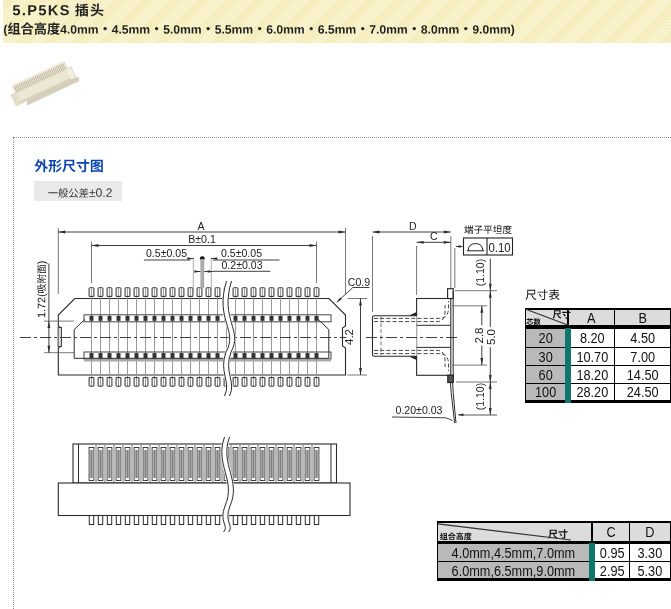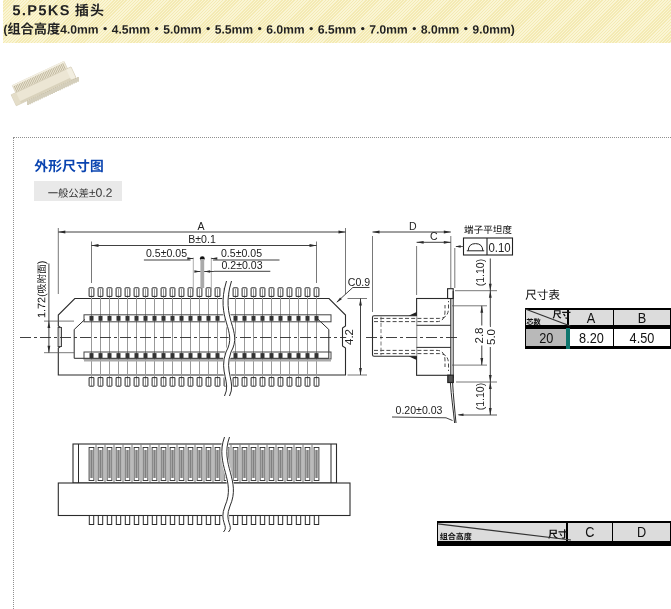--- a/index.html
+++ b/index.html
@@ -3,21 +3,21 @@
 *{margin:0;padding:0;box-sizing:border-box}
 html,body{width:671px;height:609px;position:relative;overflow:hidden;background:#fff;font-family:"Liberation Sans",sans-serif}
 .hdr{position:absolute;left:3px;top:0;width:668px;height:43px;
  background:repeating-linear-gradient(135deg,#faf5d4 0px,#faf5d4 1.1px,#f4eab3 1.1px,#f4eab3 2.2px);}
 .dash{position:absolute;left:13px;top:137px;width:658px;height:472px;border-left:1px dotted #909090;border-top:1px dotted #909090}
 .tol{position:absolute;left:34px;top:181px;width:88px;height:20px;background:#e9e9e9}
 svg.ov{position:absolute;left:0;top:0;z-index:5}
 table{border-collapse:collapse;position:absolute;table-layout:fixed;z-index:1}
 td{border:1px solid #000;text-align:center;vertical-align:middle;font-size:15.5px;line-height:15px;color:#111;padding:0;overflow:hidden;white-space:nowrap}
 td span{display:block;transform:scaleX(0.82)}
-td.g{background:#b9b9b9;border-right:4px solid #0f766e}
+td.g{background:#b9b9b9;border-right:6px solid #0f766e}
 .t1{left:524.7px;top:307.5px;border-top:2.5px solid #000;border-bottom:3px solid #000}
 .t1 td{height:18px}
 .t1 tr.h td{background:#dcdcdc;height:16px;border-bottom:3px solid #000}
 .t1 tr.r1 td{height:19px}
 .t2{left:437.2px;top:520.5px;border-top:2.5px solid #000;border-bottom:3px solid #000}
 .t2 td{height:18px}
 .t2 tr.h td{background:#dcdcdc;height:20px;border-bottom:2.5px solid #000}
 .t2 tr.r1 td{height:18.5px}
 tr.sp td{border:none;height:2px;background:#fff;border-left:1.5px solid #000}
 .t2 tr.sp td{height:1.5px}
@@ -50,40 +50,95 @@
         <td class="g">
           <span>20</span>
         </td>
         <td>
           <span>8.20</span>
         </td>
         <td>
           <span>4.50</span>
         </td>
       </tr>
+      <tr>
+        <td class="g">
+          <span>30</span>
+        </td>
+        <td>
+          <span>10.70</span>
+        </td>
+        <td>
+          <span>7.00</span>
+        </td>
+      </tr>
+      <tr>
+        <td class="g">
+          <span>60</span>
+        </td>
+        <td>
+          <span>18.20</span>
+        </td>
+        <td>
+          <span>14.50</span>
+        </td>
+      </tr>
+      <tr>
+        <td class="g">
+          <span>100</span>
+        </td>
+        <td>
+          <span>28.20</span>
+        </td>
+        <td>
+          <span>24.50</span>
+        </td>
+      </tr>
 </tbody>
   </table>
 <table class="t2">
 <colgroup>
       <col style="width:134.7px">
       <col style="width:46.5px">
       <col style="width:60px">
     </colgroup>
 <tbody>
       <tr class="h">
         <td></td>
         <td>
           <span>C</span>
         </td>
         <td>
           <span>D</span>
         </td>
       </tr>
 <tr class="sp">
         <td colspan="3"></td>
+      </tr>
+      <tr class="r1">
+        <td class="g">
+          <span>4.0mm,4.5mm,7.0mm</span>
+        </td>
+        <td>
+          <span>0.95</span>
+        </td>
+        <td>
+          <span>3.30</span>
+        </td>
+      </tr>
+      <tr>
+        <td class="g">
+          <span>6.0mm,6.5mm,9.0mm</span>
+        </td>
+        <td>
+          <span>2.95</span>
+        </td>
+        <td>
+          <span>5.30</span>
+        </td>
       </tr>
 </tbody>
   </table>
 <svg class="ov" width="671" height="609" viewBox="0 0 671 609">
 <polygon points="74.8,298.5 329.0,298.5 345.5,315.0 345.5,326.0 342.5,328.0 342.5,346.0 345.5,348.0 345.5,375.0 58.3,375.0 58.3,348.0 61.3,346.0 61.3,328.0 58.3,326.0 58.3,315.0" fill="white" stroke="#2b2b2b" stroke-width="1.1"></polygon>
 <rect x="58.10" y="327.50" width="3.40" height="19.00" fill="#d8d8d8" stroke="#444" stroke-width="1"></rect>
 <path d="M89.1 296.4 V288.3 Q89.1 287.8 89.6 287.8 H93.4 Q93.9 287.8 93.9 288.3 V296.4 Z" fill="white"></path>
 <path d="M89.1 377.6 V385.7 Q89.1 386.2 89.6 386.2 H93.4 Q93.9 386.2 93.9 385.7 V377.6 Z" fill="white"></path>
 <path d="M98.1 296.4 V288.3 Q98.1 287.8 98.6 287.8 H102.4 Q102.9 287.8 102.9 288.3 V296.4 Z" fill="white"></path>
 <path d="M98.1 377.6 V385.7 Q98.1 386.2 98.6 386.2 H102.4 Q102.9 386.2 102.9 385.7 V377.6 Z" fill="white"></path>

